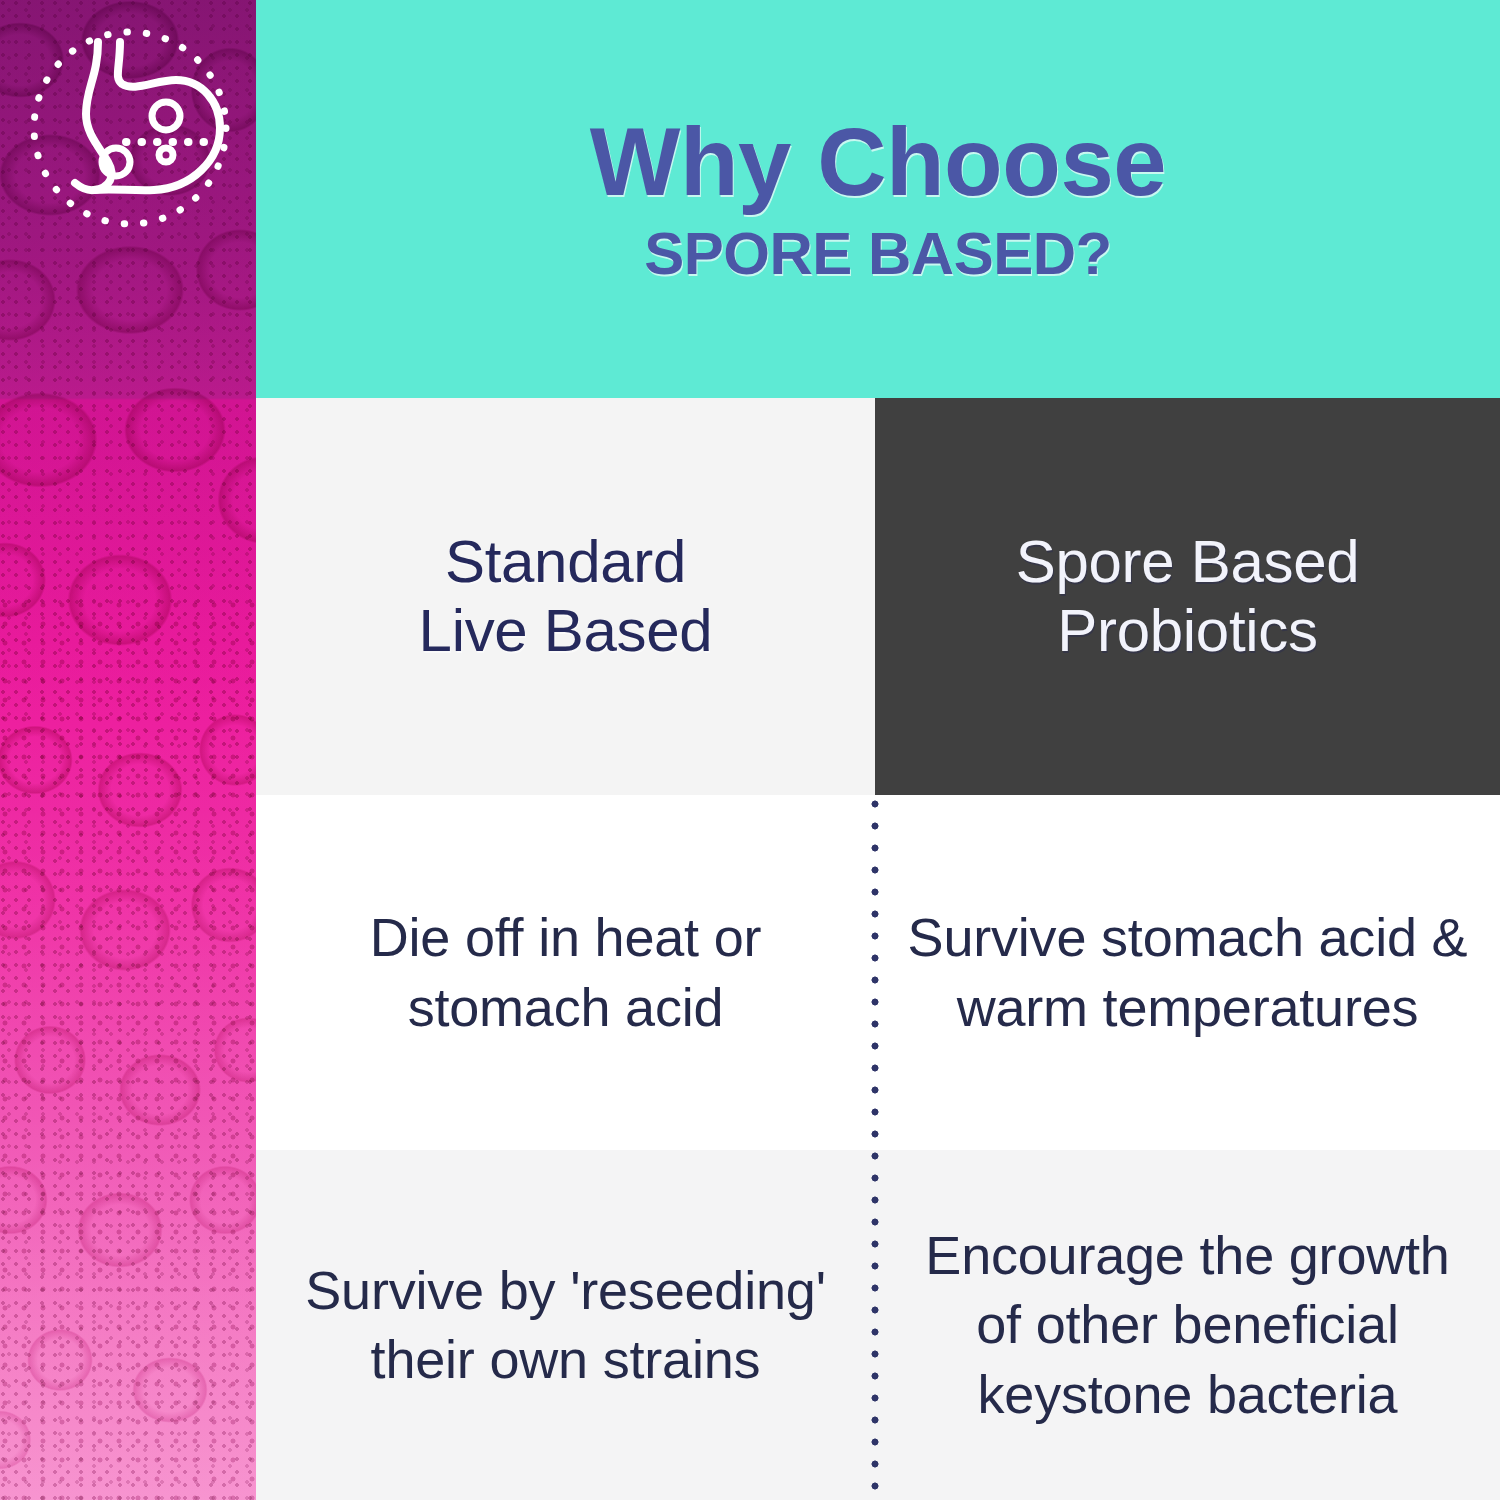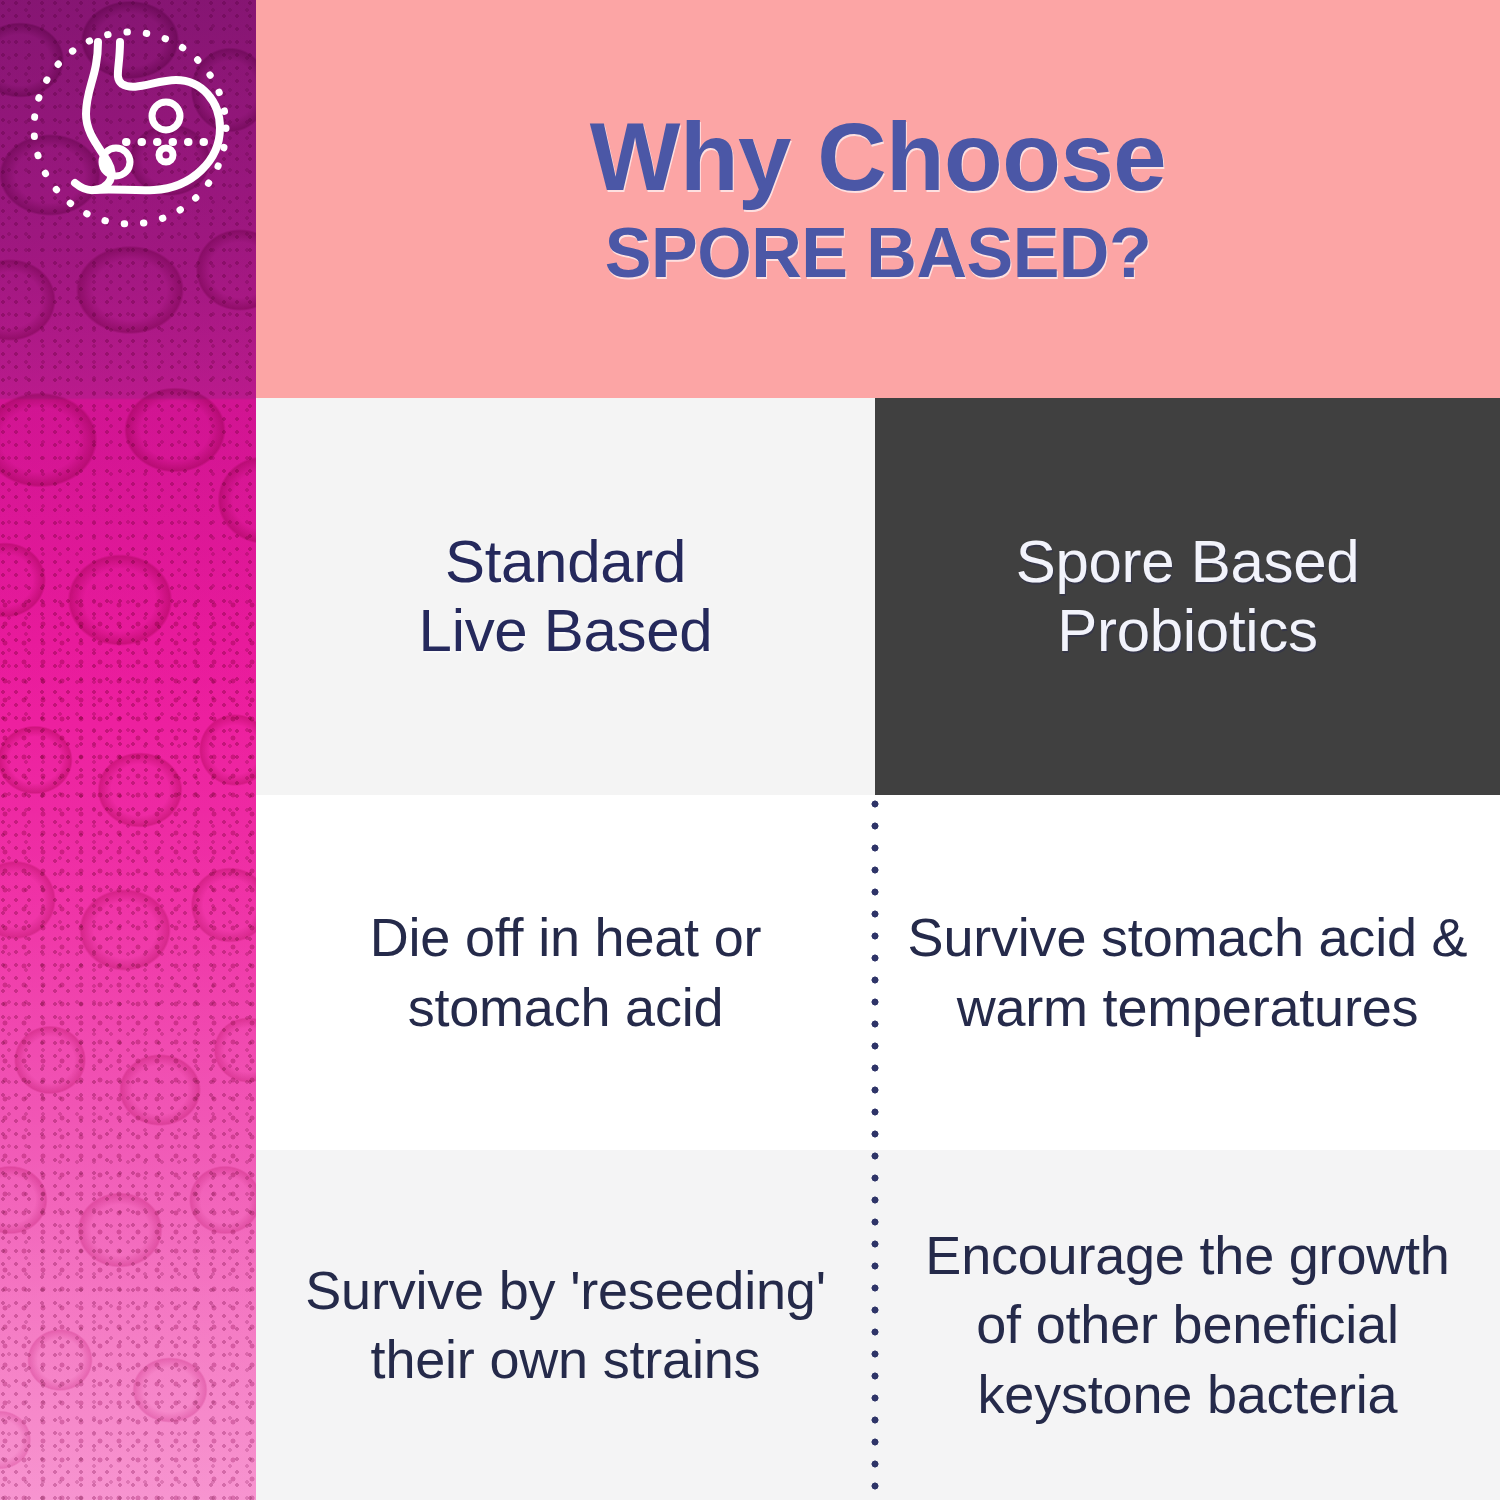--- a/index.html
+++ b/index.html
@@ -118,36 +118,36 @@
     width:212px; height:212px;
     z-index:5;
   }
   .stomach-icon svg { display:block; width:212px; height:212px; }
 
   
   .title-band {
     position:absolute;
     left:256px; top:0;
     width:1244px; height:398px;
-    background:#fca5a5;
+    background:#5eead4;
     display:flex;
     flex-direction:column;
     align-items:center;
     justify-content:center;
   }
   .title-line {
     color:#4b57a6;
     font-weight:bold;
     letter-spacing:-0.5px;
     line-height:1.02;
     text-align:center;
     text-shadow:1px 2px 0 rgba(255,255,255,.65);
   }
   .title-1 { font-size:96px; margin-bottom:12px; }
-  .title-2 { font-size:70px; }
+  .title-2 { font-size:60px; }
 
   
   .header-left {
     position:absolute;
     left:256px; top:398px;
     width:619px; height:397px;
     background:#f4f4f4;
     display:flex; align-items:center; justify-content:center;
   }
   .header-right {

